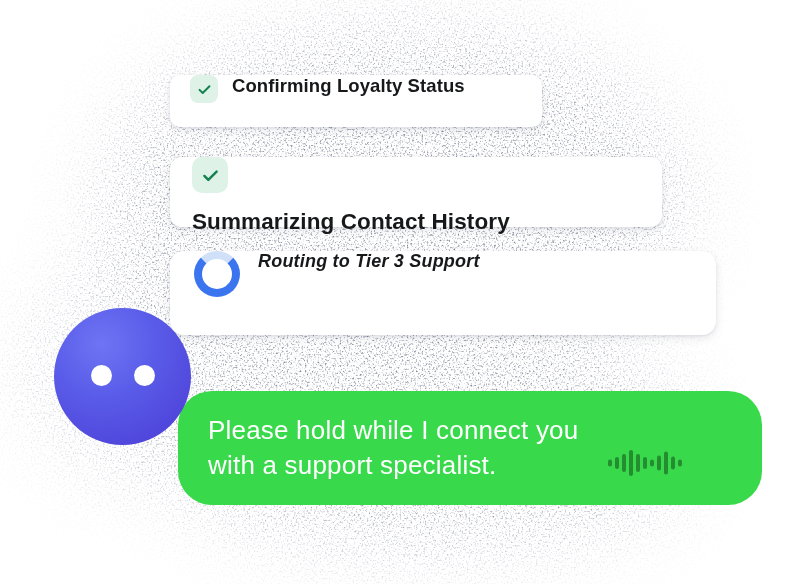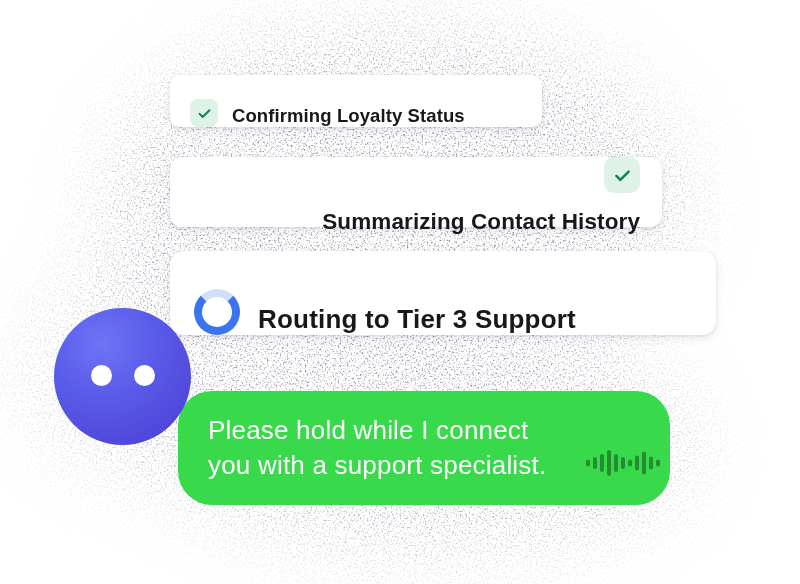--- a/index.html
+++ b/index.html
@@ -4,31 +4,31 @@
 <style>
   html,body{margin:0;padding:0;background:#ffffff;}
   .stage{
     position:relative;width:800px;height:584px;background:#ffffff;overflow:hidden;
     font-family:"Liberation Sans",sans-serif;color:#17181a;
   }
   .noise{position:absolute;left:0;top:0;z-index:0;pointer-events:none;}
 
   
   .card{
-    position:absolute;z-index:2;background:#ffffff;display:flex;align-items:flex-end;
+    position:absolute;z-index:2;background:#ffffff;display:flex;align-items:flex-start;
     box-shadow:0 3px 10px rgba(15,25,55,0.10), 0 1px 3px rgba(15,25,55,0.08);
   }
   .card-1{left:170px;top:75px;width:332px;height:52px;border-radius:10px;padding:0 20px;gap:14px;}
   .card-2{left:170px;top:157px;width:448px;height:70px;border-radius:12px;padding:0 22px;gap:16px;flex-direction:column;}
   .card-3{left:170px;top:251px;width:498px;height:84px;border-radius:14px;padding:0 24px;gap:18px;}
 
   .card-label{white-space:nowrap;color:#17181a;}
   .card-1 .card-label{font-size:18.5px;font-weight:600;letter-spacing:.1px;}
   .card-2 .card-label{font-size:22.5px;font-weight:600;letter-spacing:.1px;}
-  .card-3 .card-label{font-size:26px;font-weight:700;letter-spacing:.2px;}
+  .card-3 .card-label{font-size:18px;font-weight:700;letter-spacing:.2px;font-style:italic;}
 
   .check-chip{
     flex:0 0 auto;display:flex;align-items:center;justify-content:center;
     background:#def2e7;border-radius:8px;
   }
   .check-chip.small{width:28px;height:28px;}
   .check-chip.large{width:36px;height:36px;border-radius:10px;}
   .check-chip svg{display:block;}
 
   .spinner{
@@ -42,21 +42,21 @@
   .avatar{
     position:absolute;z-index:3;left:54px;top:308px;width:137px;height:137px;border-radius:50%;
     background:radial-gradient(circle at 35% 26%, #6e74f4 0%, #5a5de9 38%, #4a3ad4 100%);
   }
   .eye{position:absolute;width:21px;height:21px;border-radius:50%;background:#ffffff;}
   .eye.left{left:37px;top:57px;}
   .eye.right{left:80px;top:57px;}
 
   
   .bubble{
-    position:absolute;z-index:2;left:178px;top:391px;width:492px;height:114px;
+    position:absolute;z-index:2;left:178px;top:391px;width:584px;height:114px;
     background:#38d94a;border-radius:34px;box-sizing:border-box;
     padding:22px 6px 0 30px;
   }
   .bubble-inner{display:flex;align-items:flex-end;}
   .bubble-text{
     display:block;max-width:390px;font-size:26px;line-height:35px;font-weight:500;
     color:#ffffff;letter-spacing:.2px;
   }
   .waveform{flex:0 0 auto;margin-left:10px;margin-bottom:5px;}
   .waveform rect{fill:rgba(0,0,0,0.35);}

